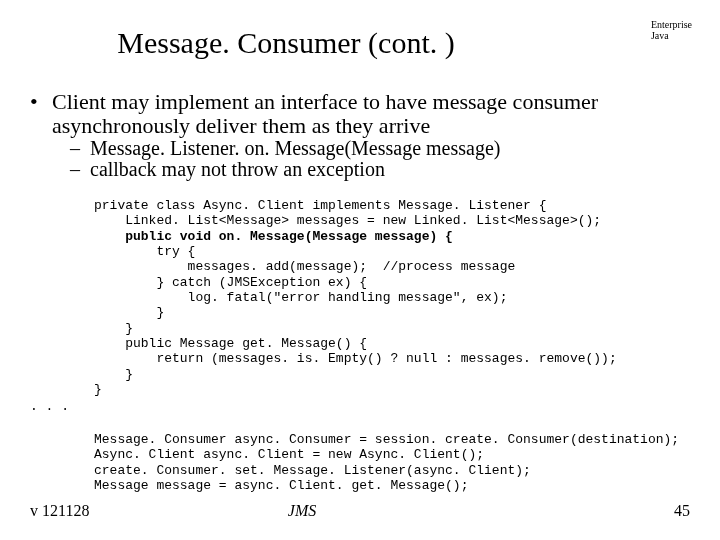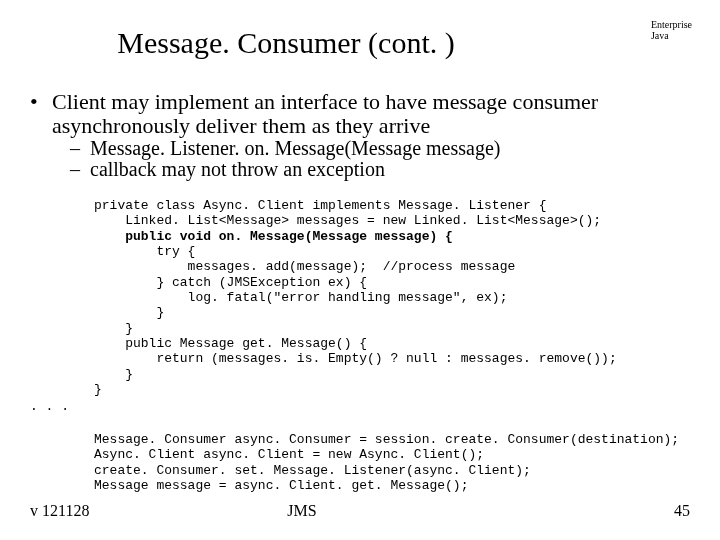--- a/index.html
+++ b/index.html
@@ -63,20 +63,21 @@
     bottom: 20px;
     font-size: 16px;
   }
   .footer-center {
     position: absolute;
     left: 0;
     width: 604px;
     bottom: 20px;
     text-align: center;
     font-size: 16px;
+    font-style: italic;
   }
   .footer-right {
     position: absolute;
     right: 30px;
     bottom: 20px;
     font-size: 16px;
   }
   .bold { font-weight: bold; }
 </style>
 </head>

